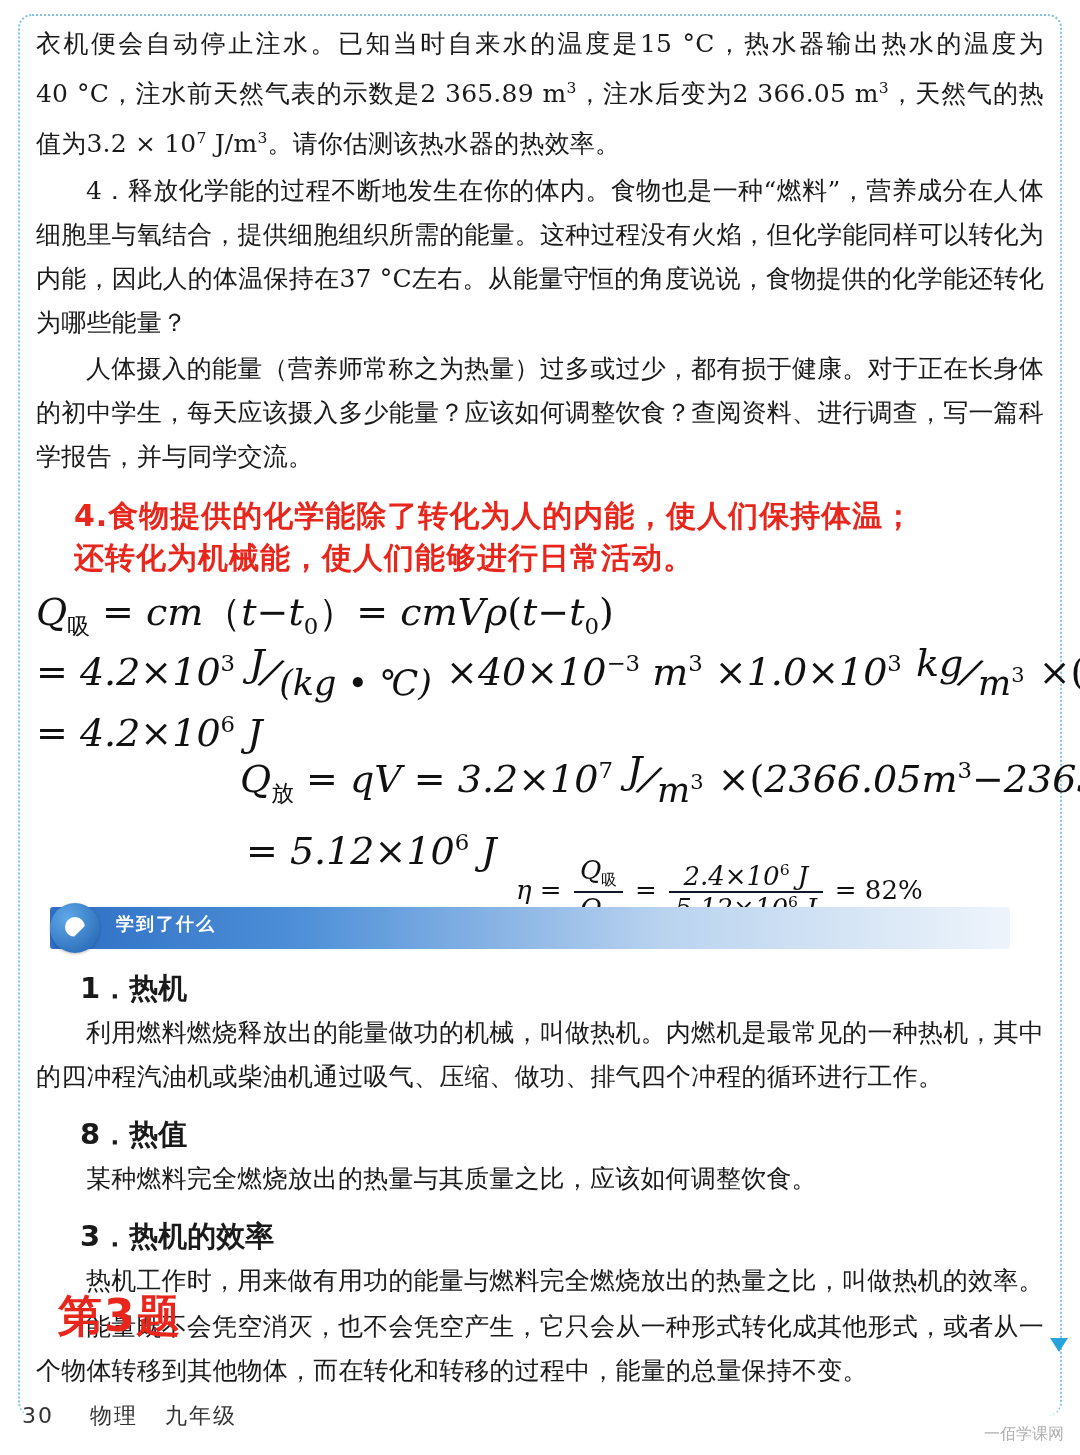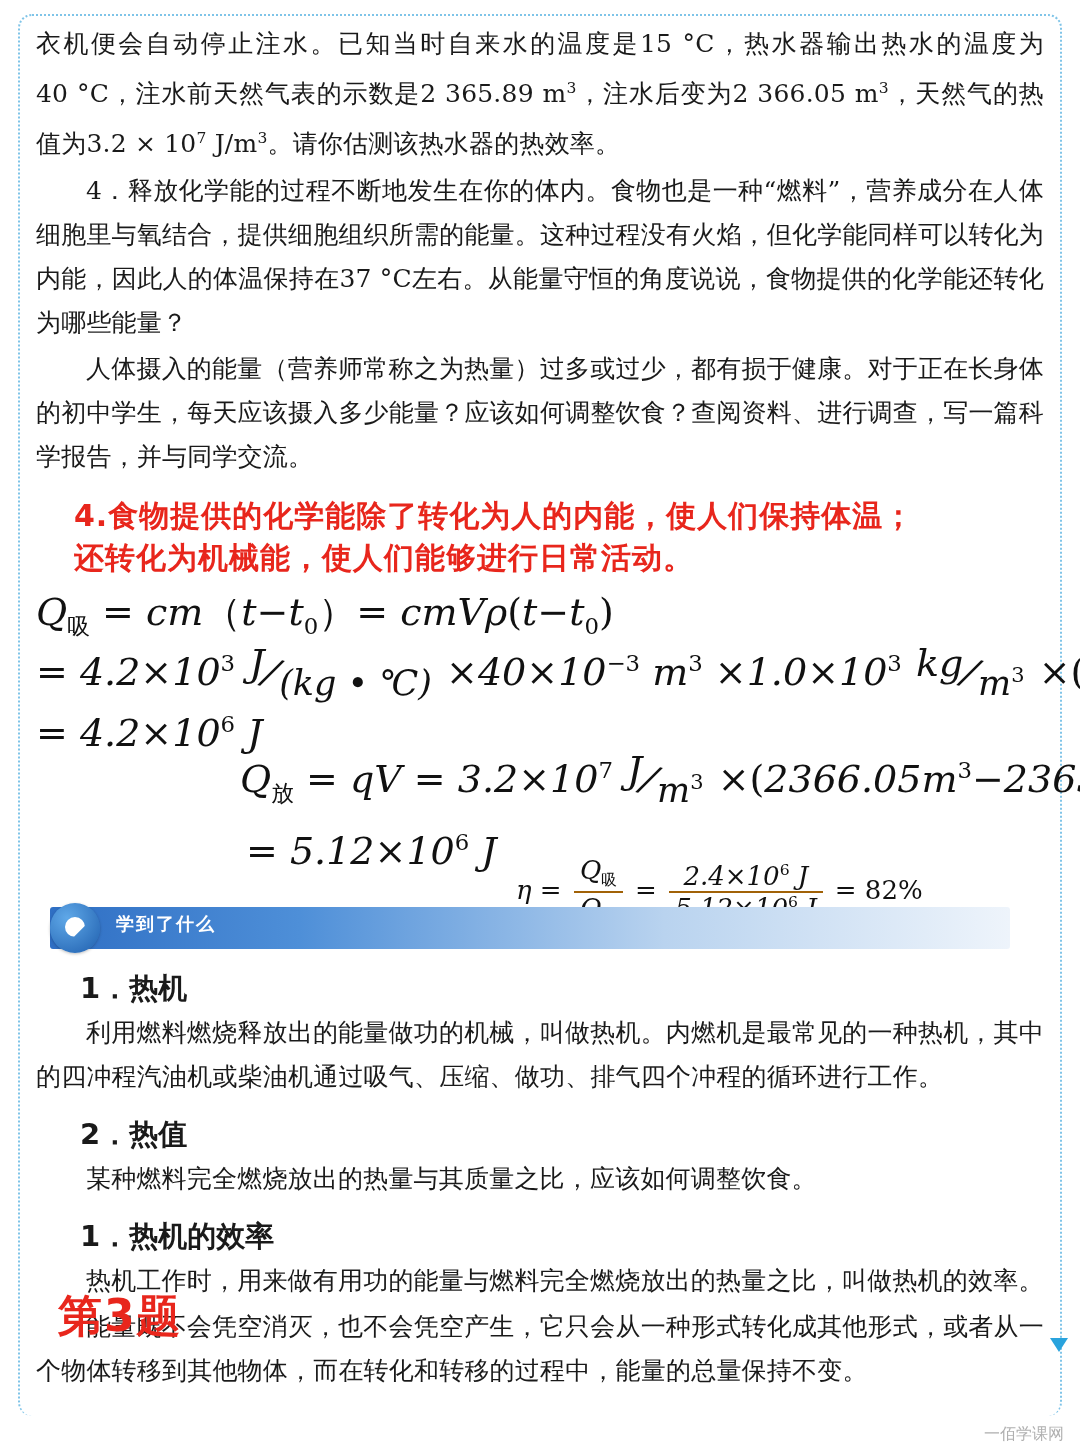--- a/index.html
+++ b/index.html
@@ -102,21 +102,21 @@
   }
   .math .up { font-style: normal; }
   .sub { font-size: 0.6em; vertical-align: sub; font-style: normal; }
   .sup2 { font-size: 0.6em; vertical-align: super; font-style: normal; }
   .frac {
     display: inline-block;
     vertical-align: middle;
     text-align: center;
     margin: 0 4px;
   }
-  .frac .num { display: block; padding: 0 6px; border-bottom: 2px solid #a16207; }
+  .frac .num { display: block; padding: 0 6px; border-bottom: 2px solid #0f172a; }
   .frac .den { display: block; padding: 0 6px; }
   .slashfrac {
     display: inline-block;
     position: relative;
     margin: 0 2px;
   }
   .slashfrac .n { position: relative; top: -9px; }
   .slashfrac .sl { display: inline-block; transform: rotate(18deg); padding: 0 1px;}
   .slashfrac .d { position: relative; top: 10px; font-size: 0.92em; }
 
@@ -252,24 +252,27 @@
 
     <div class="banner">
       <div class="banner-bar"></div>
       <div class="banner-badge"></div>
       <div class="banner-title">学到了什么</div>
     </div>
 
     <h3 class="sect">1．热机</h3>
     <p class="body-text indent">利用燃料燃烧释放出的能量做功的机械，叫做热机。内燃机是最常见的一种热机，其中的四冲程汽油机或柴油机通过吸气、压缩、做功、排气四个冲程的循环进行工作。</p>
 
-    <h3 class="sect">2．热值</h3>
+    <h3 class="sect">8．热值</h3>
     <p class="body-text indent">某种燃料完全燃烧放出的热量与其质量之比，应该如何调整饮食。</p>
 
-    <h3 class="sect">1．热机的效率</h3>
+    <h3 class="sect">3．热机的效率</h3>
     <p class="body-text indent">热机工作时，用来做有用功的能量与燃料完全燃烧放出的热量之比，叫做热机的效率。</p>
 
     <p class="body-text indent">能量既不会凭空消灭，也不会凭空产生，它只会从一种形式转化成其他形式，或者从一个物体转移到其他物体，而在转化和转移的过程中，能量的总量保持不变。</p>
 
   </div>
 
+  <div class="footer">
+    <span>30</span>&nbsp;&nbsp;&nbsp;&nbsp;<span>物理</span>&nbsp;&nbsp;&nbsp;<span>九年级</span>
+  </div>
   <div class="watermark">一佰学课网</div>
 </div>
 
 </body></html>

